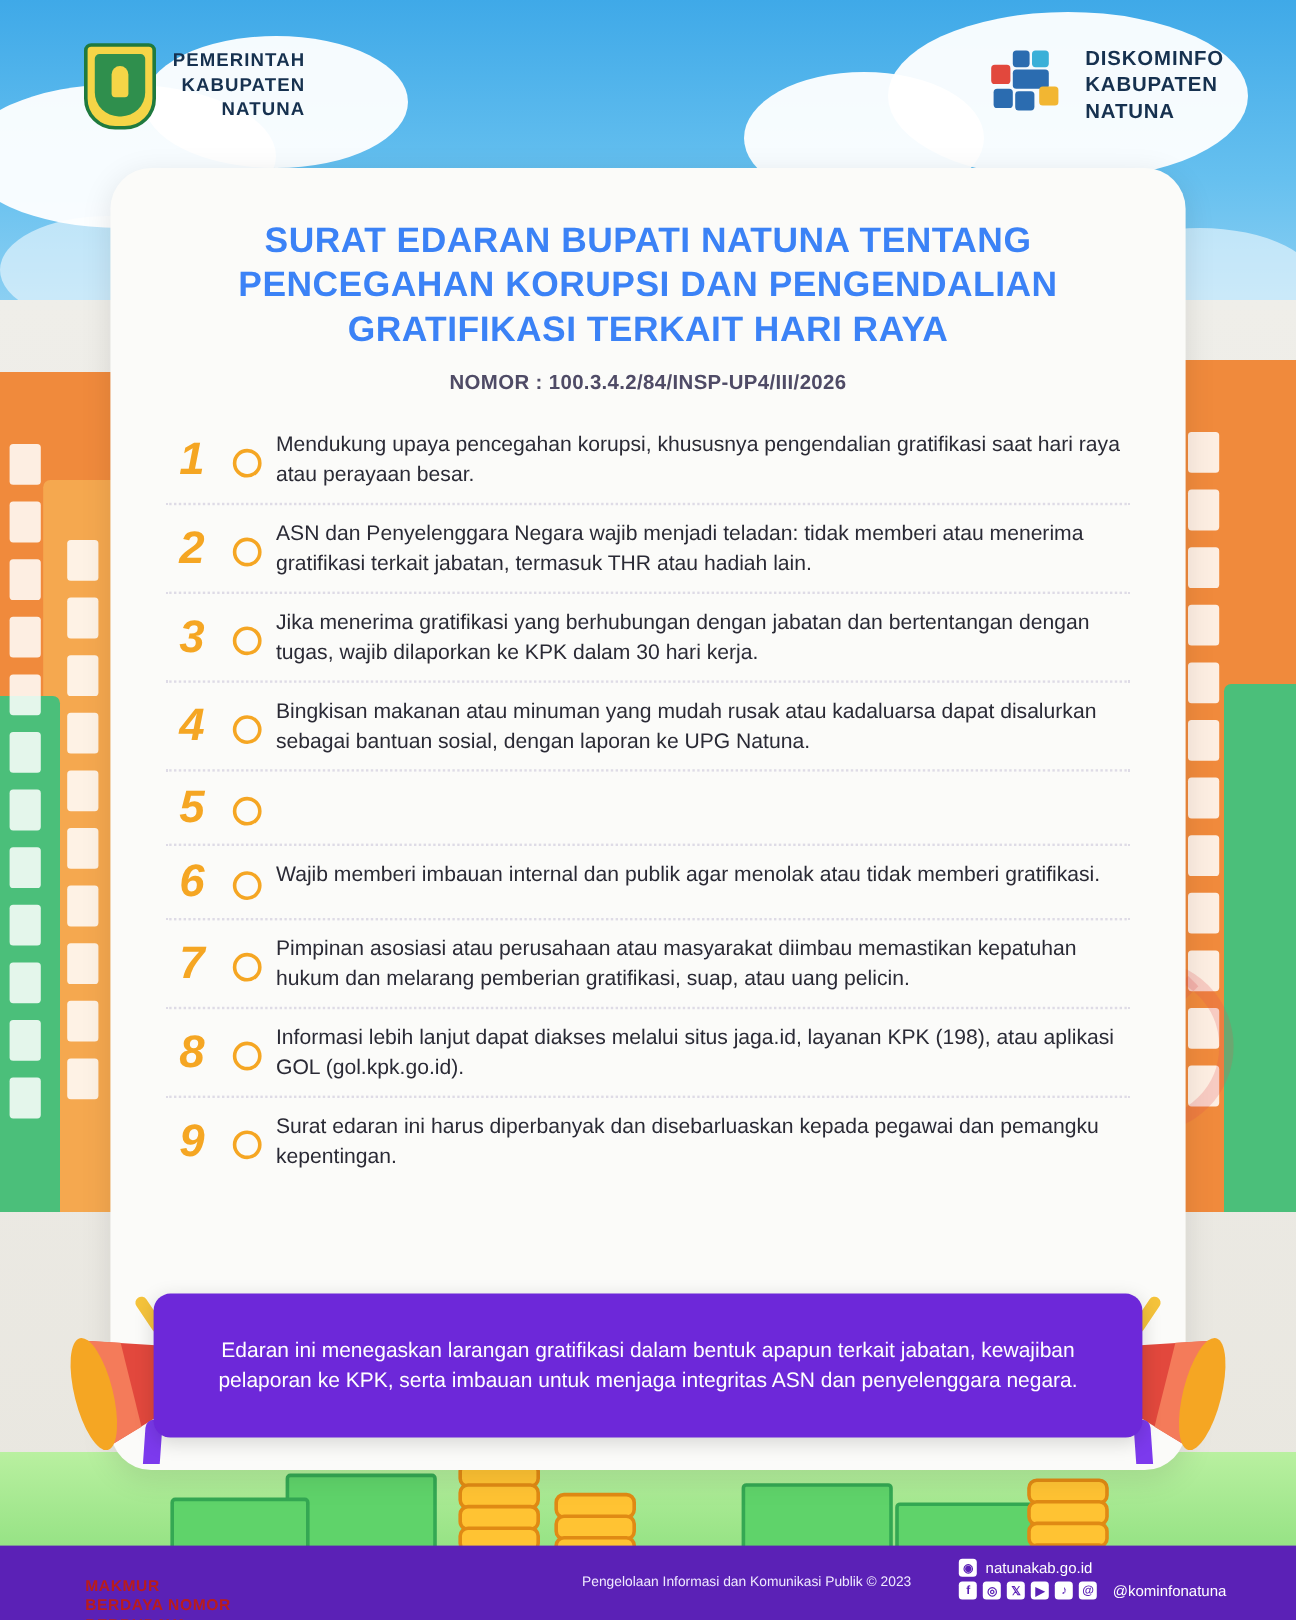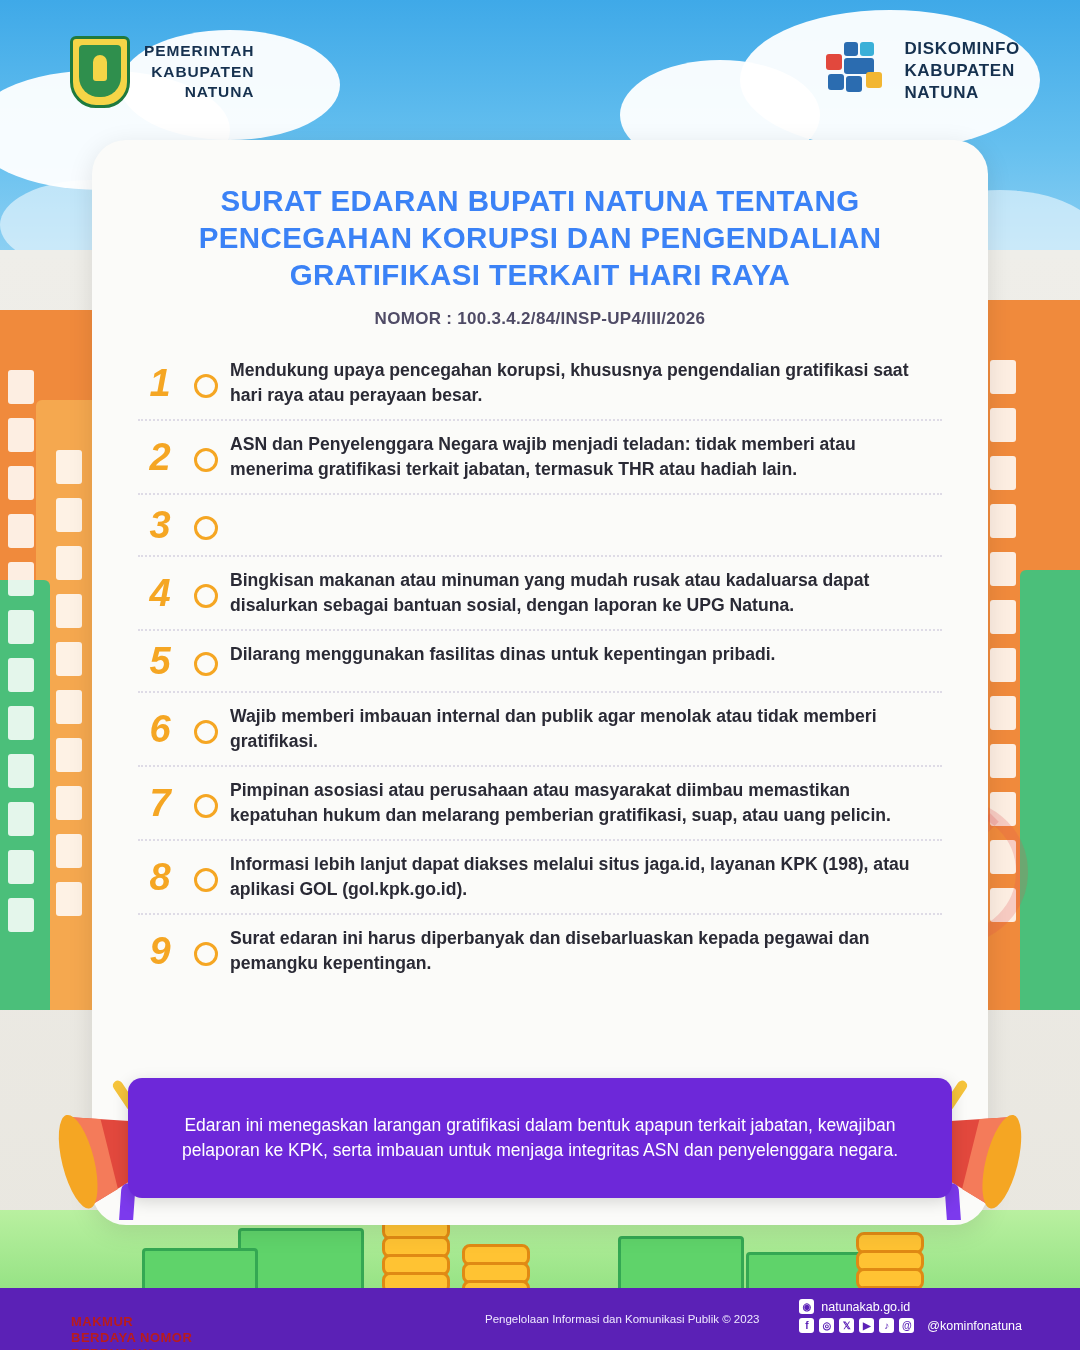--- a/index.html
+++ b/index.html
@@ -89,21 +89,21 @@
   .num{
     width:44px;flex:0 0 44px;text-align:center;
     font-size:38px;font-weight:800;color:#f5a623;
     font-style:italic;line-height:1.0;align-self:center;
   }
   .bullet{
     flex:0 0 18px;width:18px;height:18px;border-radius:50%;
     border:3px solid #f5a623;margin-top:5px;align-self:center;
   }
   .txt{
-    flex:1;font-size:17.6px;line-height:1.42;color:#2a2a35;font-weight:700;
+    flex:1;font-size:17.6px;line-height:1.42;color:#2a2a35;font-weight:400;
   }
 
   
   .banner{
     position:absolute;left:128px;top:1078px;width:824px;height:120px;
     background:#6d28d9;border-radius:14px;
     display:flex;align-items:center;justify-content:center;
     box-shadow:0 4px 16px rgba(0,0,0,.15);
   }
   .banner p{
@@ -277,30 +277,30 @@
         <div class="txt">Mendukung upaya pencegahan korupsi, khususnya pengendalian gratifikasi saat hari raya atau perayaan besar.</div>
       </div>
       <div class="item">
         <div class="num">2</div>
         <div class="bullet"></div>
         <div class="txt">ASN dan Penyelenggara Negara wajib menjadi teladan: tidak memberi atau menerima gratifikasi terkait jabatan, termasuk THR atau hadiah lain.</div>
       </div>
       <div class="item">
         <div class="num">3</div>
         <div class="bullet"></div>
+        <div class="txt">Jika menerima gratifikasi yang berhubungan dengan jabatan dan bertentangan dengan tugas, wajib dilaporkan ke KPK dalam 30 hari kerja.</div>
       </div>
       <div class="item">
         <div class="num">4</div>
         <div class="bullet"></div>
         <div class="txt">Bingkisan makanan atau minuman yang mudah rusak atau kadaluarsa dapat disalurkan sebagai bantuan sosial, dengan laporan ke UPG Natuna.</div>
       </div>
       <div class="item">
         <div class="num">5</div>
         <div class="bullet"></div>
-        <div class="txt">Dilarang menggunakan fasilitas dinas untuk kepentingan pribadi.</div>
       </div>
       <div class="item">
         <div class="num">6</div>
         <div class="bullet"></div>
         <div class="txt">Wajib memberi imbauan internal dan publik agar menolak atau tidak memberi gratifikasi.</div>
       </div>
       <div class="item">
         <div class="num">7</div>
         <div class="bullet"></div>
         <div class="txt">Pimpinan asosiasi atau perusahaan atau masyarakat diimbau memastikan kepatuhan hukum dan melarang pemberian gratifikasi, suap, atau uang pelicin.</div>

